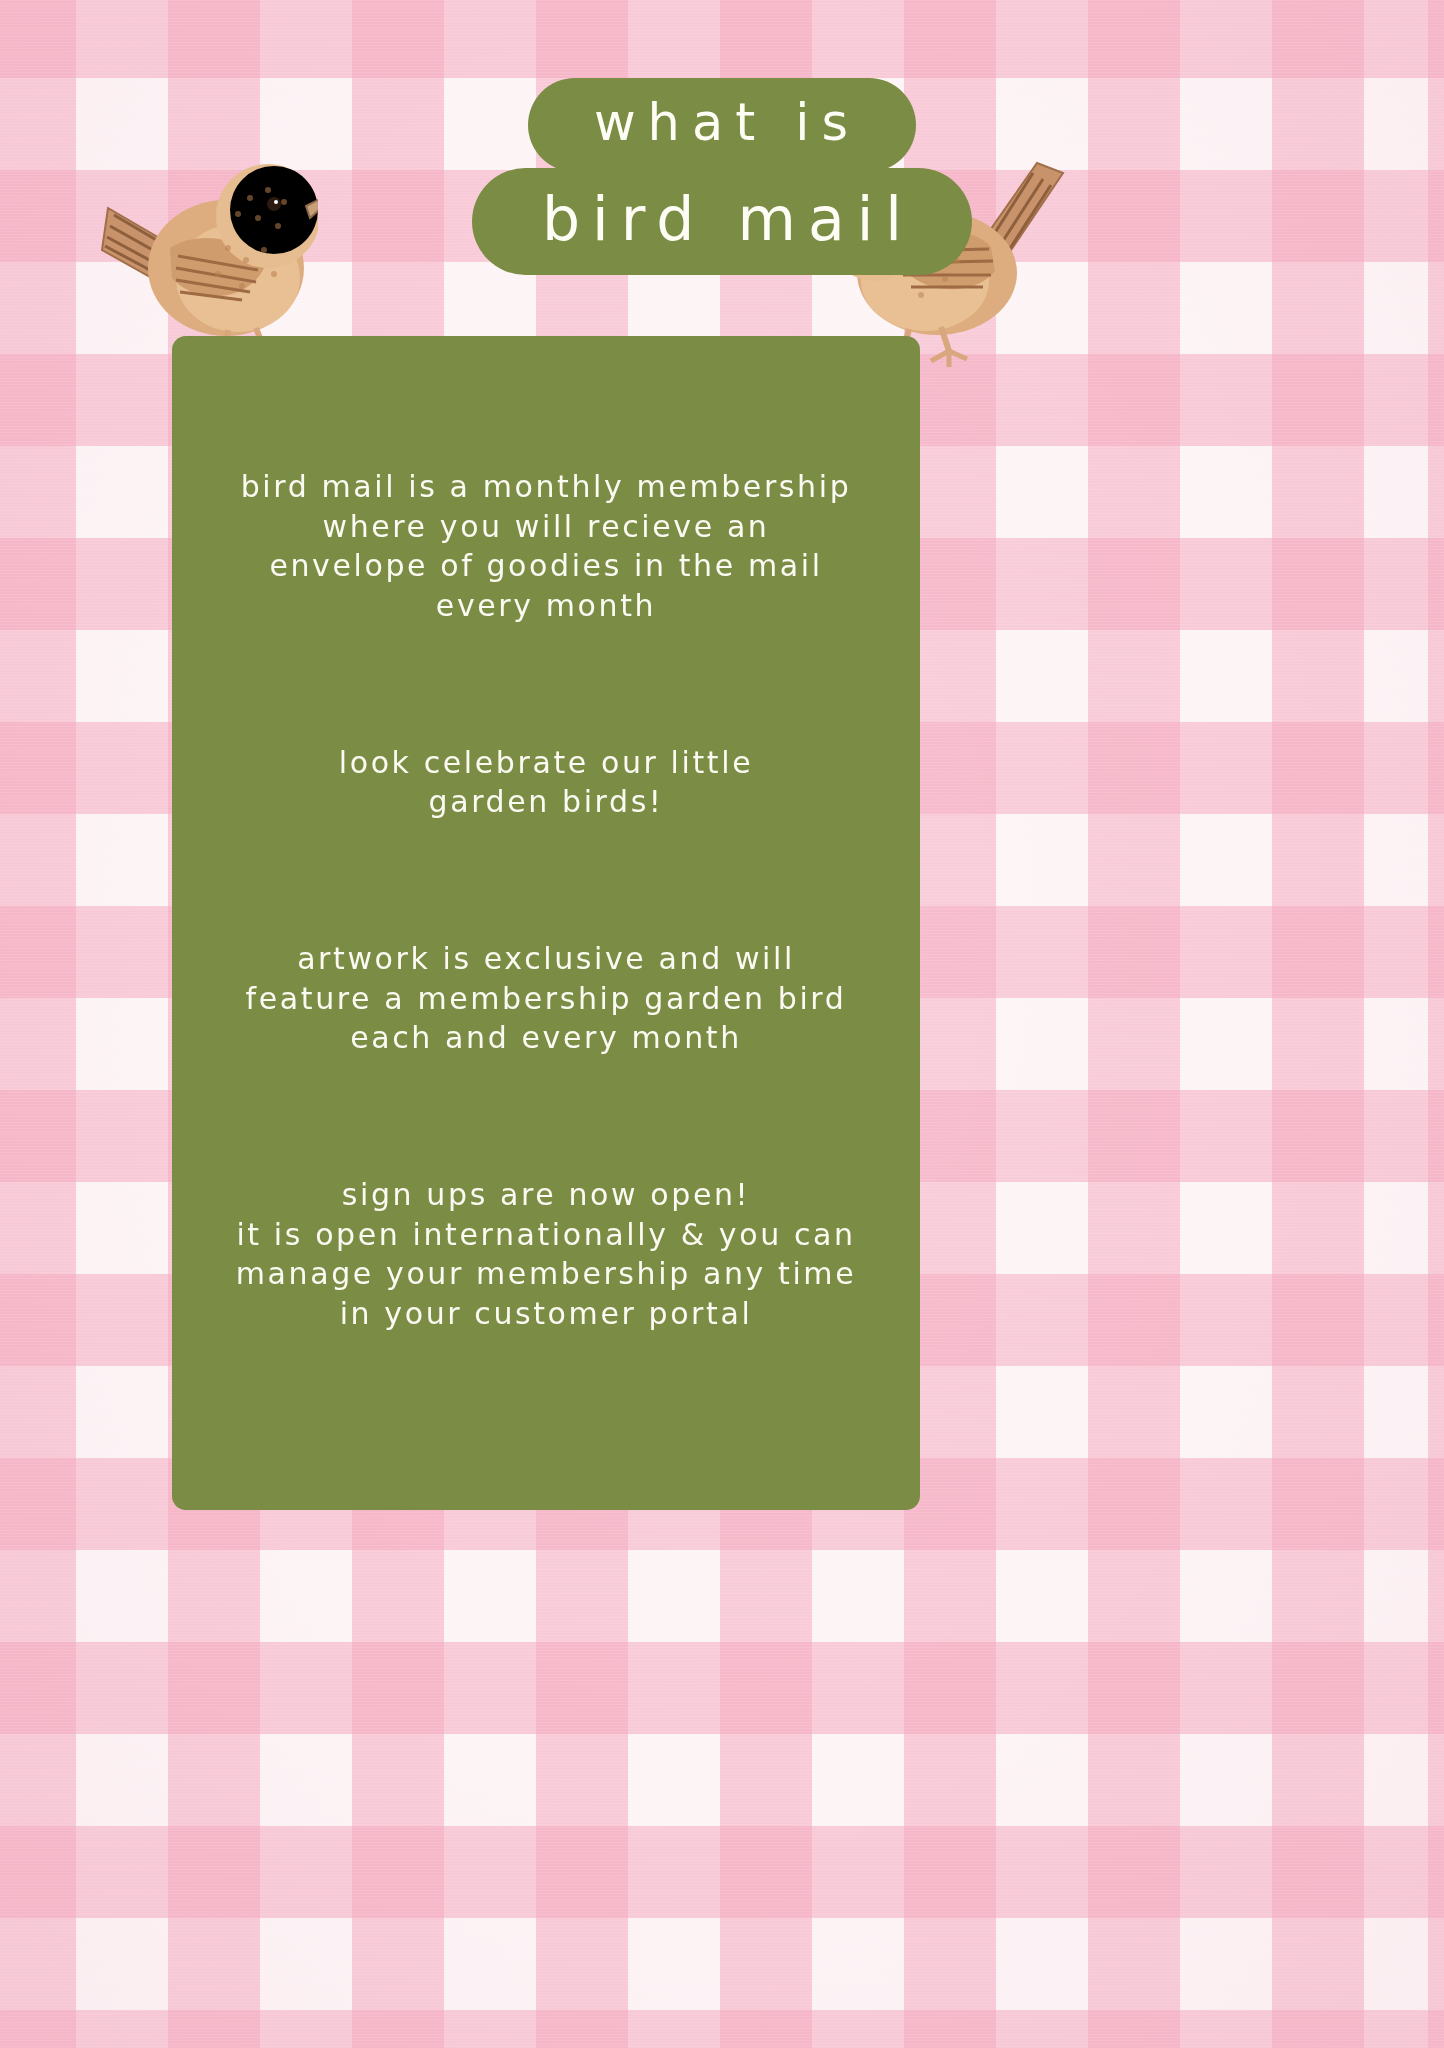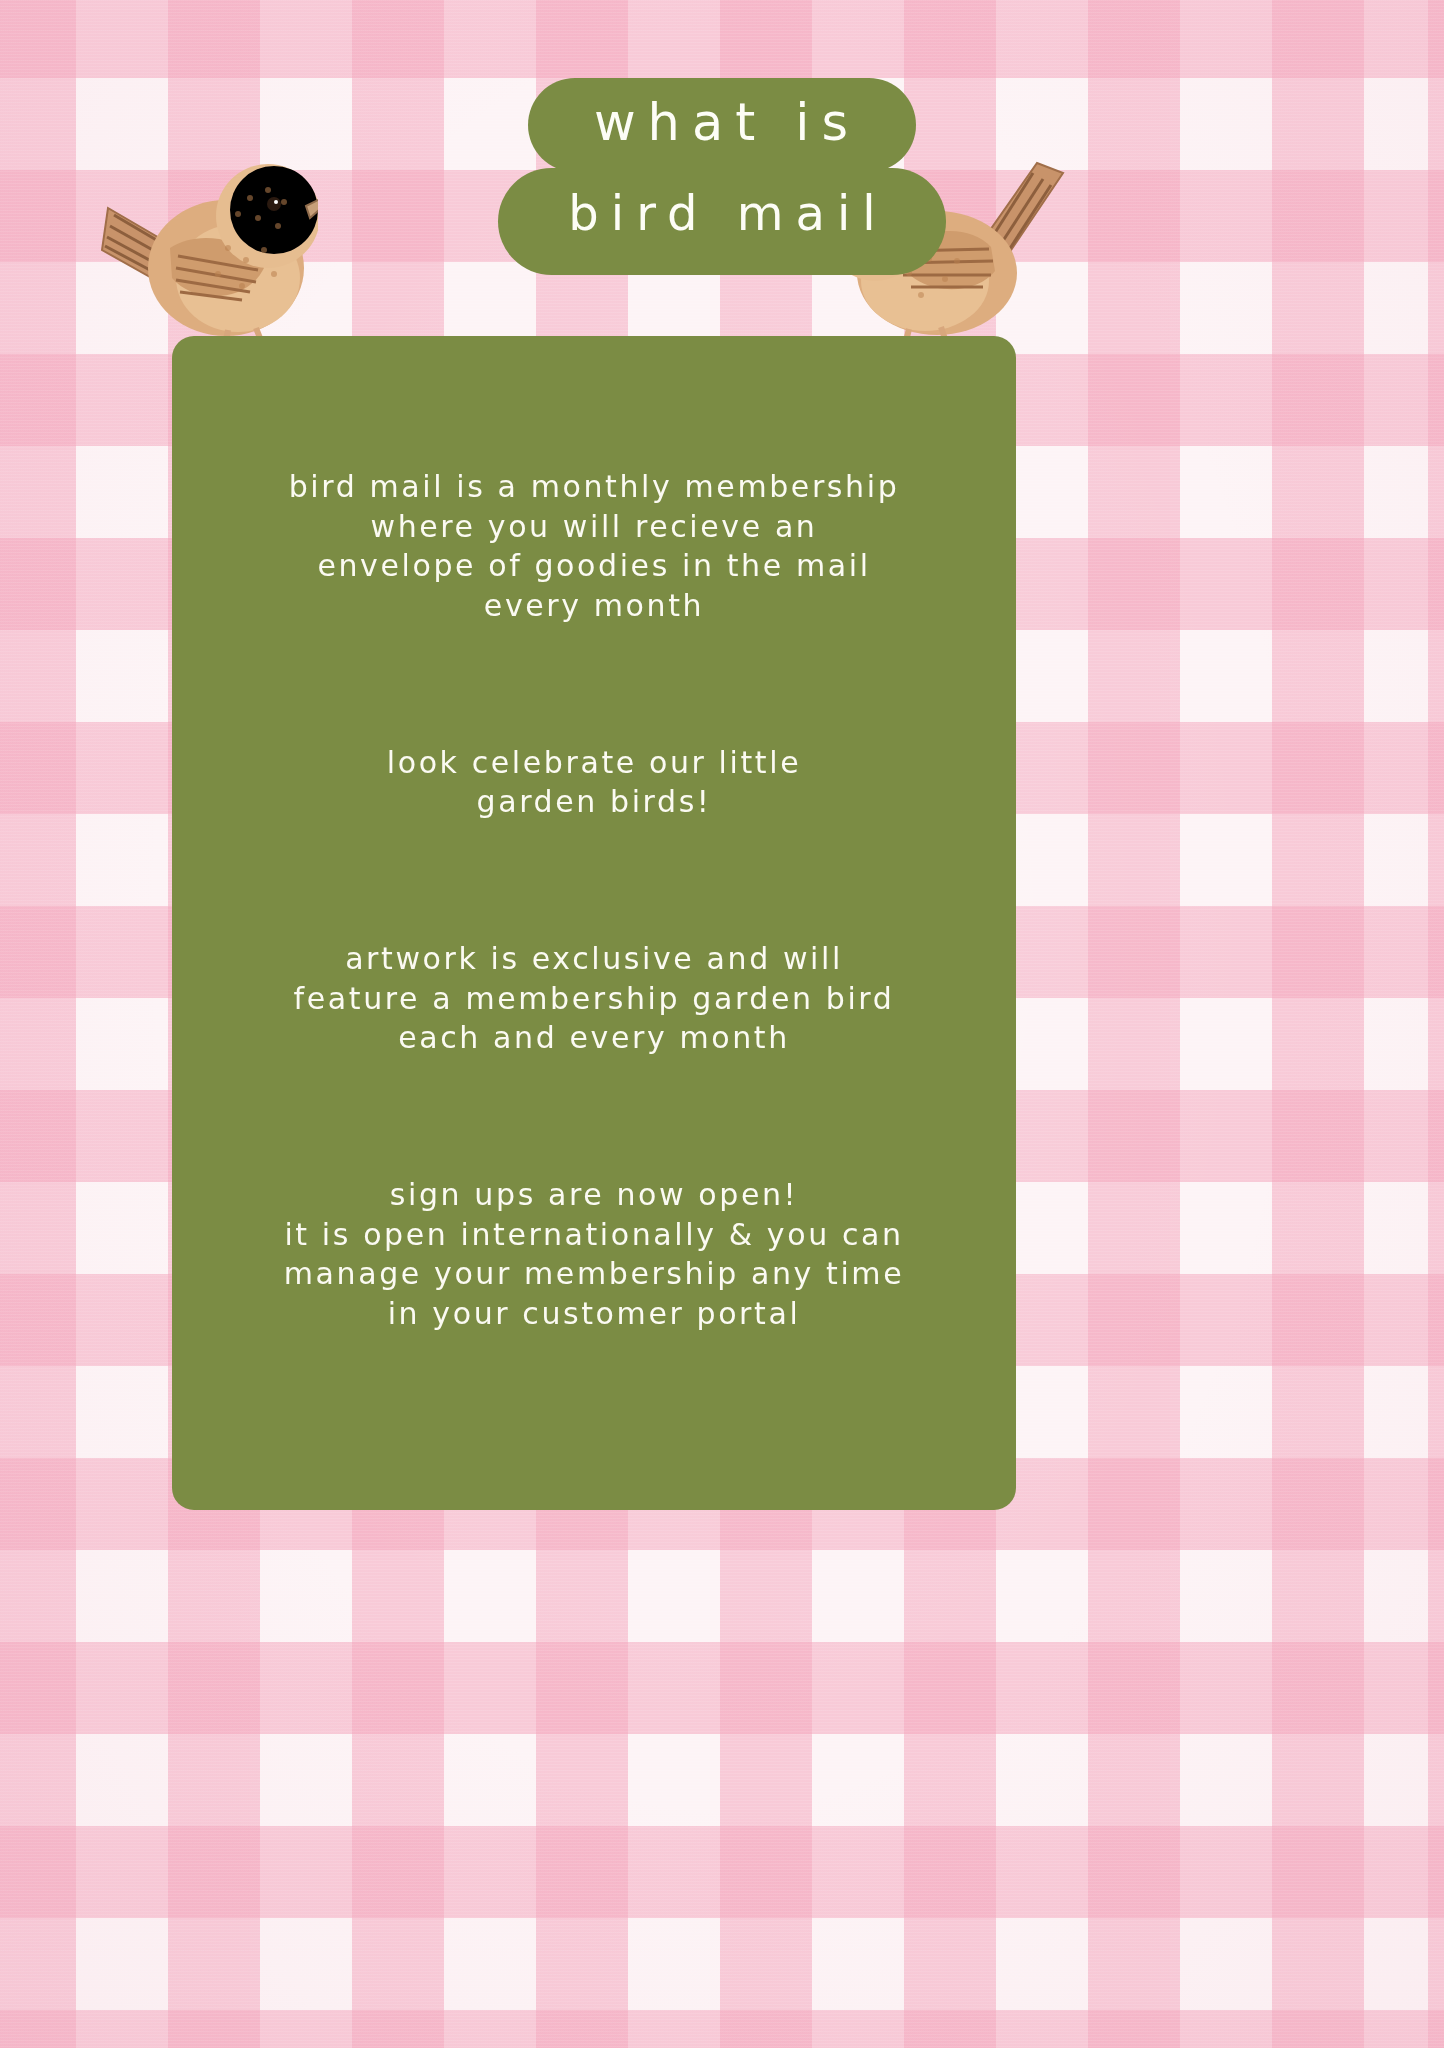--- a/index.html
+++ b/index.html
@@ -70,34 +70,34 @@
     line-height: 1.05;
   }
   .title-row-2 {
     position: absolute;
     left: 0;
     top: 168px;
     width: 100%;
     text-align: center;
   }
   .pill-2 {
-    font-size: 48px;
-    padding: 20px 58px 37px 70px;
+    font-size: 60px;
+    padding: 20px 58px 24px 70px;
     line-height: 1.05;
   }
 
   
   .card {
     position: absolute;
     left: 172px;
     top: 336px;
-    width: 844px;
+    width: 748px;
     height: 1174px;
     background: #7b8c44;
-    border-radius: 22px;
+    border-radius: 14px;
     box-sizing: border-box;
     padding: 52px 18px 36px 18px;
   }
   .card-body {
     color: #fbfaf2;
     font-size: 30px;
     line-height: 1.32;
     letter-spacing: 2.6px;
     text-align: center;
     white-space: pre-wrap;

